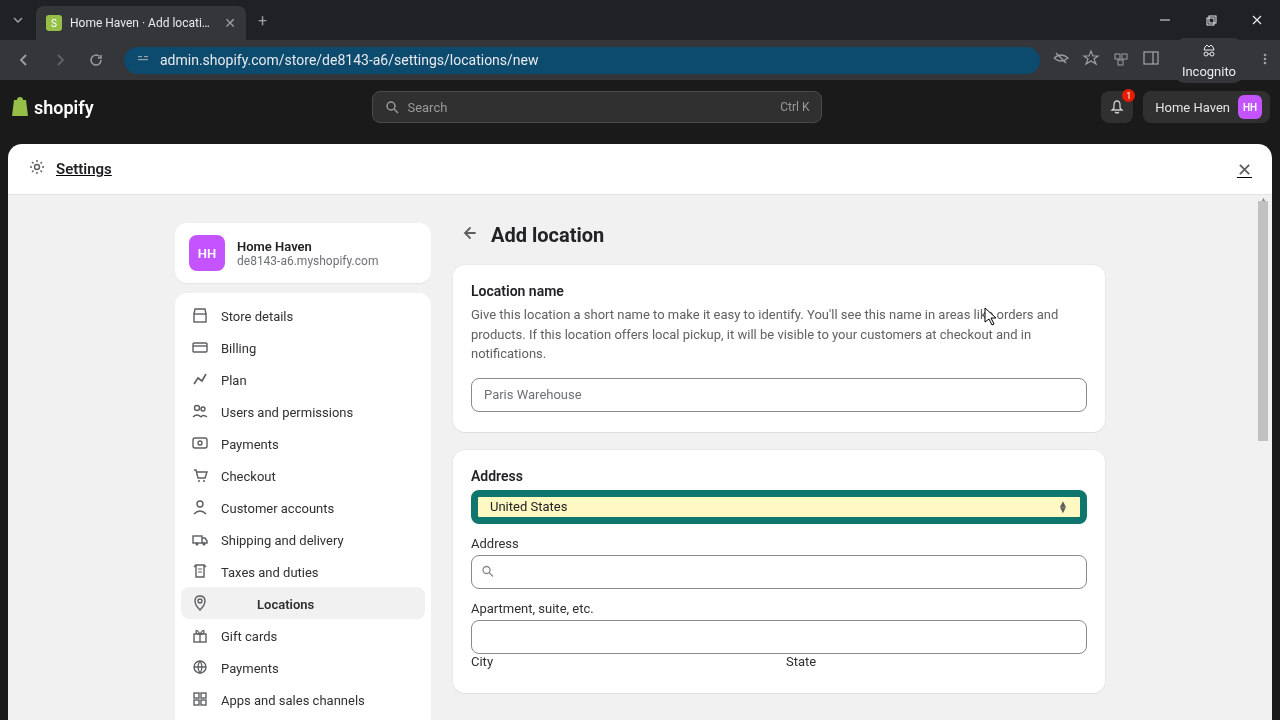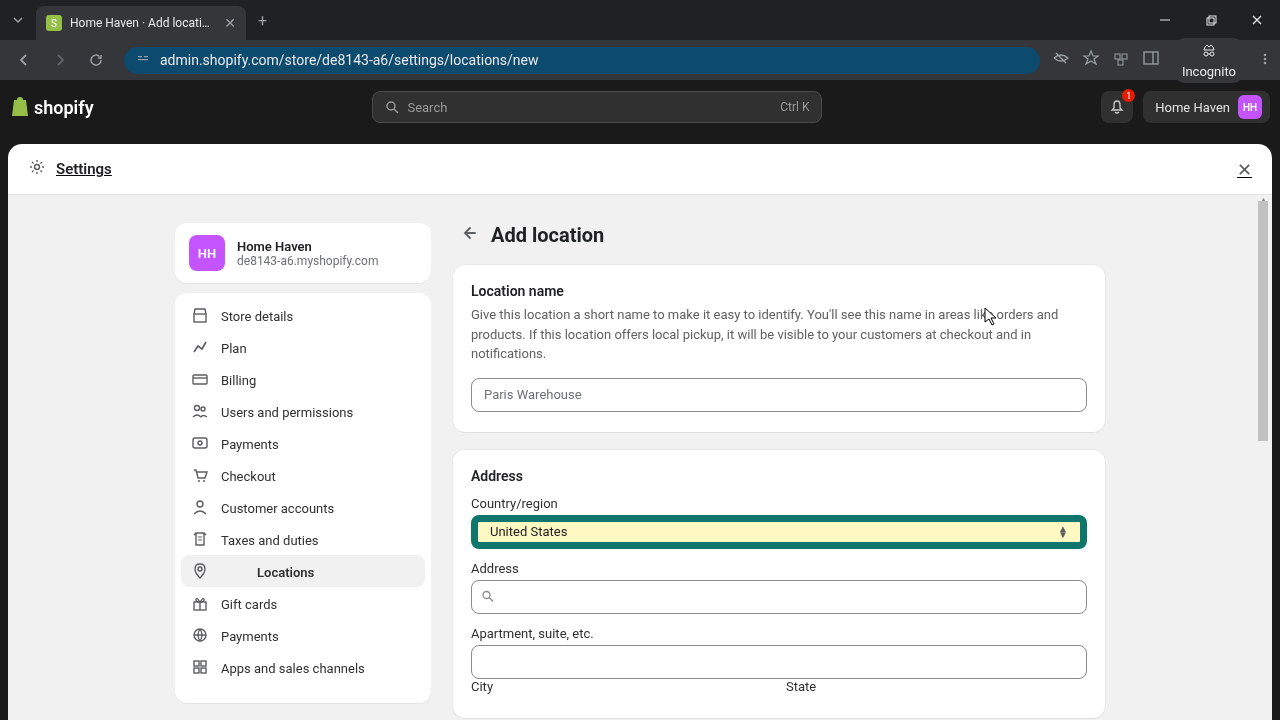--- a/index.html
+++ b/index.html
@@ -231,33 +231,33 @@
                 <svg width="18" height="18" viewBox="0 0 18 18">
                   <rect x="3" y="8" width="12" height="8" stroke="currentColor" fill="none" stroke-width="1.4"></rect>
                   <path d="M3 8 L4 3 L14 3 L15 8" stroke="currentColor" fill="none" stroke-width="1.4"></path>
                 </svg>
               </span>
               <span>Store details</span>
             </div>
             <div class="nav-item">
               <span class="nav-icon">
                 <svg width="18" height="18" viewBox="0 0 18 18">
-                  <path d="M3 14 L7 8 L11 11 L15 4" stroke="currentColor" fill="none" stroke-width="1.6"></path>
-                </svg>
-              </span>
-              <span>Plan</span>
-            </div>
-            <div class="nav-item">
-              <span class="nav-icon">
-                <svg width="18" height="18" viewBox="0 0 18 18">
                   <rect x="2" y="5" width="14" height="9" rx="1" stroke="currentColor" fill="none" stroke-width="1.4"></rect>
                   <line x1="2" y1="8" x2="16" y2="8" stroke="currentColor" stroke-width="1.4"></line>
                 </svg>
               </span>
               <span>Billing</span>
+            </div>
+            <div class="nav-item">
+              <span class="nav-icon">
+                <svg width="18" height="18" viewBox="0 0 18 18">
+                  <path d="M3 14 L7 8 L11 11 L15 4" stroke="currentColor" fill="none" stroke-width="1.6"></path>
+                </svg>
+              </span>
+              <span>Plan</span>
             </div>
             <div class="nav-item">
               <span class="nav-icon">
                 <svg width="18" height="18" viewBox="0 0 18 18">
                   <circle cx="6" cy="6" r="2.5" stroke="currentColor" fill="none" stroke-width="1.4"></circle>
                   <circle cx="12" cy="7" r="2" stroke="currentColor" fill="none" stroke-width="1.4"></circle>
                   <path d="M2 15 Q6 11 10 15 M10 15 Q12 12 16 15" stroke="currentColor" fill="none" stroke-width="1.4"></path>
                 </svg>
               </span>
               <span>Users and permissions</span>
@@ -282,20 +282,31 @@
               <span>Checkout</span>
             </div>
             <div class="nav-item">
               <span class="nav-icon">
                 <svg width="18" height="18" viewBox="0 0 18 18">
                   <circle cx="9" cy="6" r="3" stroke="currentColor" fill="none" stroke-width="1.4"></circle>
                   <path d="M3 16 Q9 10 15 16" stroke="currentColor" fill="none" stroke-width="1.4"></path>
                 </svg>
               </span>
               <span>Customer accounts</span>
+            </div>
+            <div class="nav-item">
+              <span class="nav-icon">
+                <svg width="18" height="18" viewBox="0 0 18 18">
+                  <rect x="2" y="6" width="9" height="7" stroke="currentColor" fill="none" stroke-width="1.4"></rect>
+                  <path d="M11 8 L14 8 L16 11 L16 13 L11 13" stroke="currentColor" fill="none" stroke-width="1.4"></path>
+                  <circle cx="6" cy="14" r="1.5" fill="currentColor"></circle>
+                  <circle cx="13" cy="14" r="1.5" fill="currentColor"></circle>
+                </svg>
+              </span>
+              <span>Shipping and delivery</span>
             </div>
             <div class="nav-item">
               <span class="nav-icon">
                 <svg width="18" height="18" viewBox="0 0 18 18">
                   <path d="M5 3 L13 3 L13 15 L5 15 Z M5 3 L3 5 M13 3 L15 5" stroke="currentColor" fill="none" stroke-width="1.4"></path>
                   <line x1="7" y1="7" x2="11" y2="7" stroke="currentColor"></line>
                   <line x1="7" y1="10" x2="11" y2="10" stroke="currentColor"></line>
                 </svg>
               </span>
               <span>Taxes and duties</span>
@@ -352,21 +363,20 @@
         </div>
 
         <div class="card">
           <div class="card-title">Location name</div>
           <div class="card-desc">Give this location a short name to make it easy to identify. You'll see this name in areas like orders and products. If this location offers local pickup, it will be visible to your customers at checkout and in notifications.</div>
           <input class="input" placeholder="Paris Warehouse" style="">
         </div>
 
         <div class="card">
           <div class="card-title">Address</div>
-          <div class="field-label">Country/region</div>
           <div class="select">
             <span>United States</span>
             <span class="select-arrows">
                 <span>▲</span>
                 <span>▼</span>
               </span>
           </div>
           <div class="field-label">Address</div>
           <div class="input-with-icon">
             <span class="srch"><svg width="13" height="13" viewBox="0 0 13 13">

